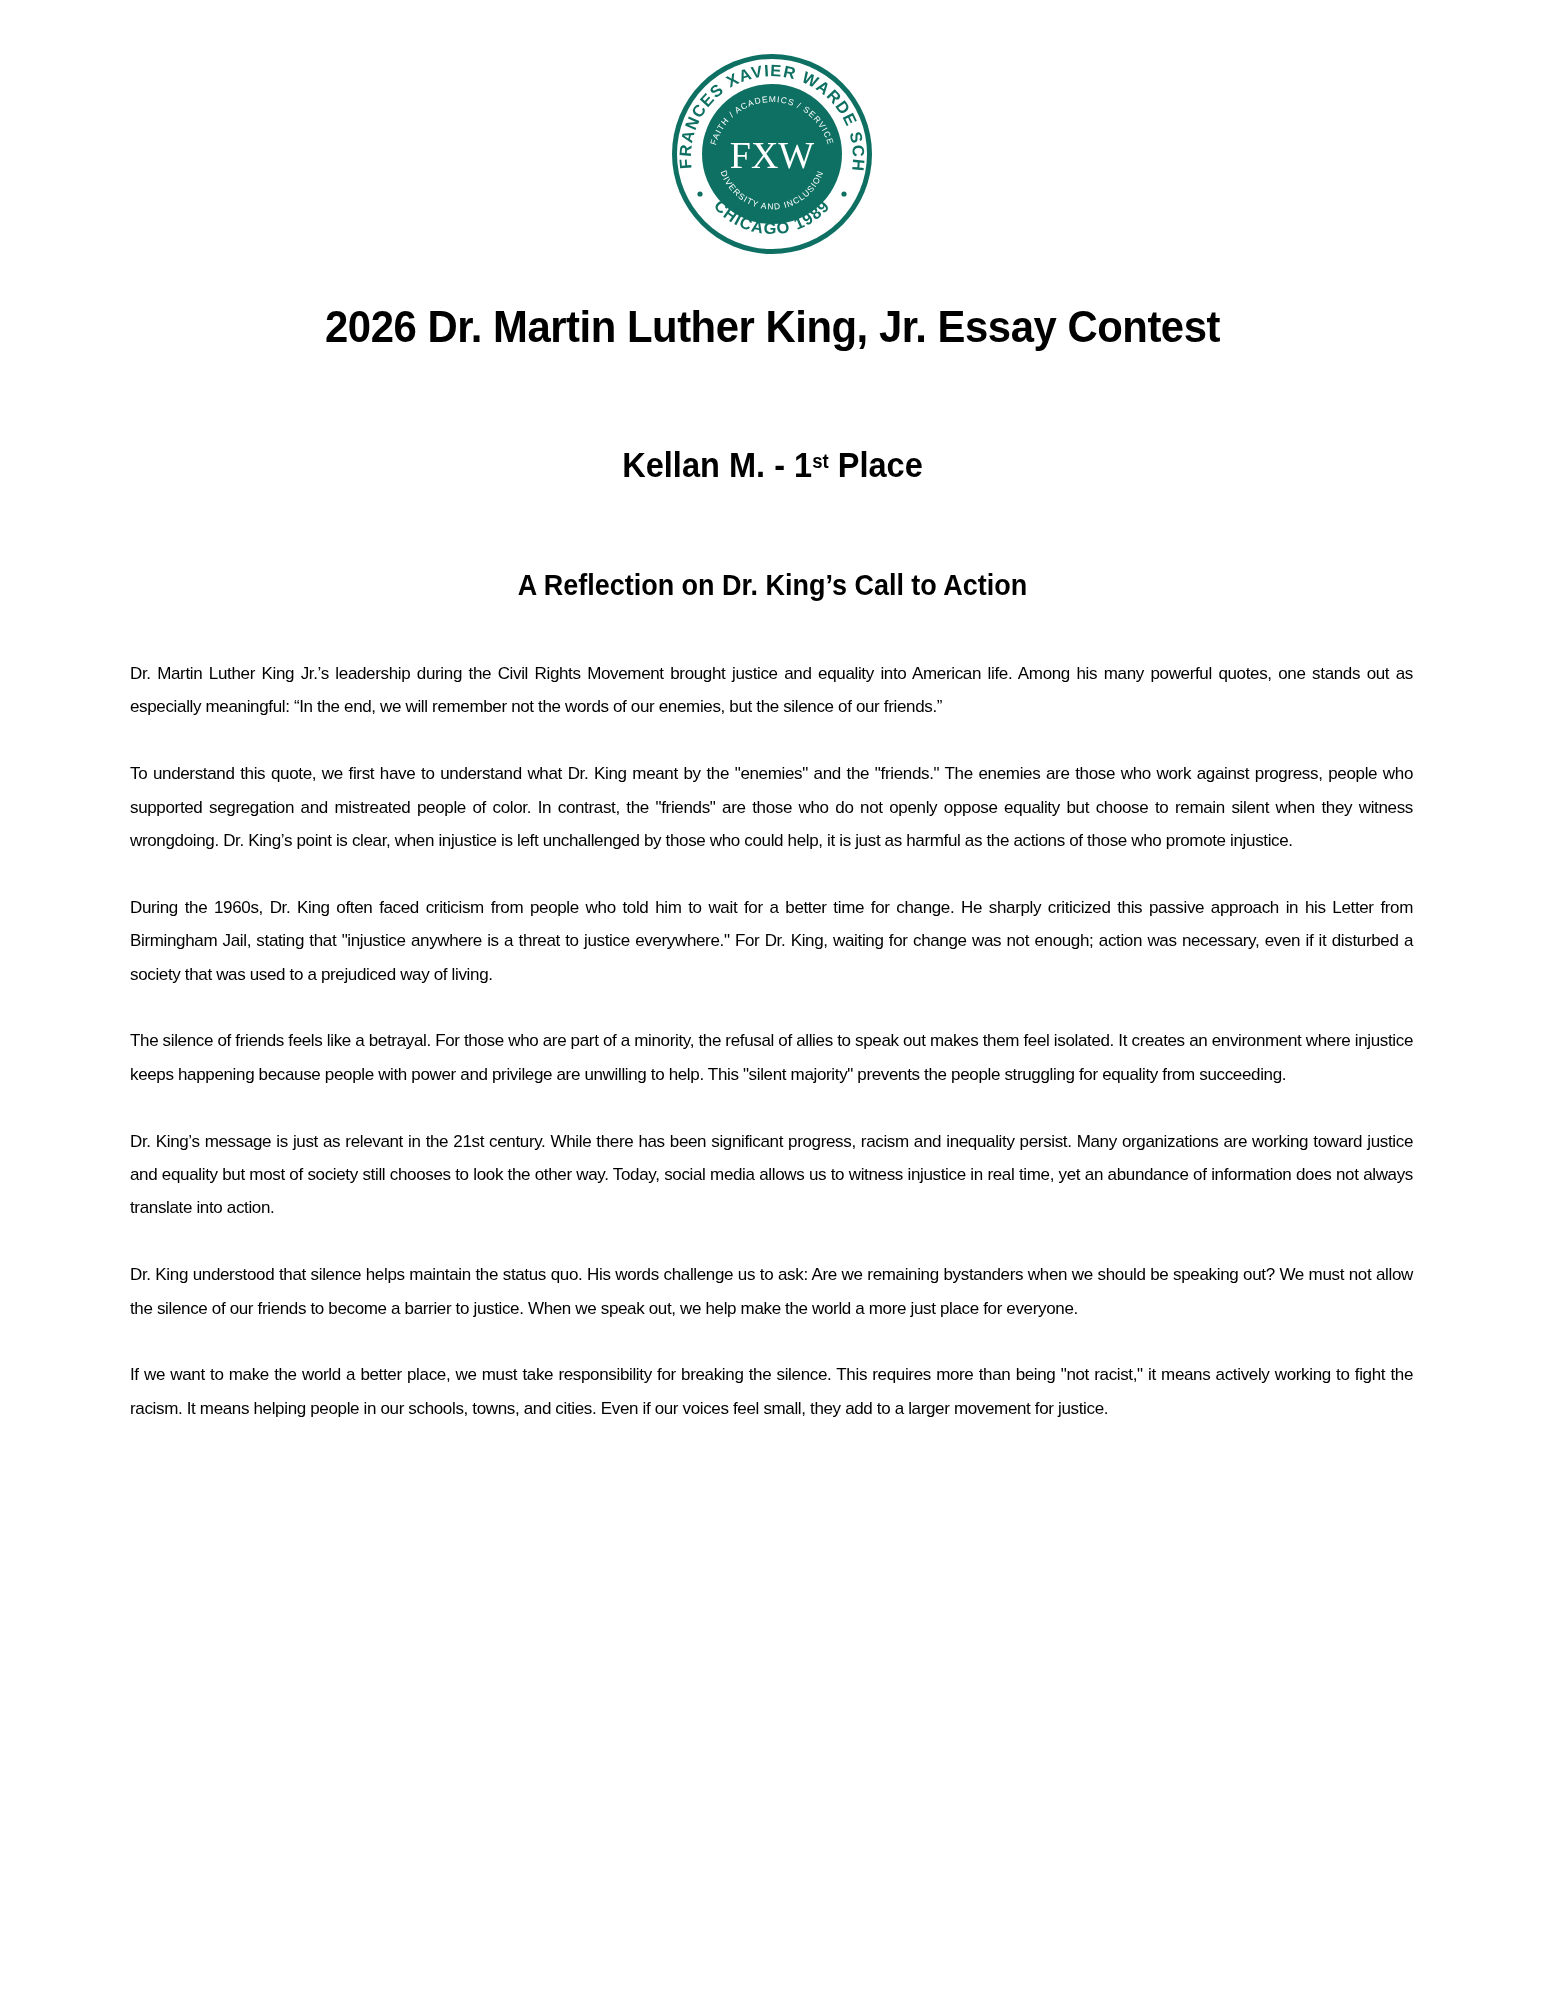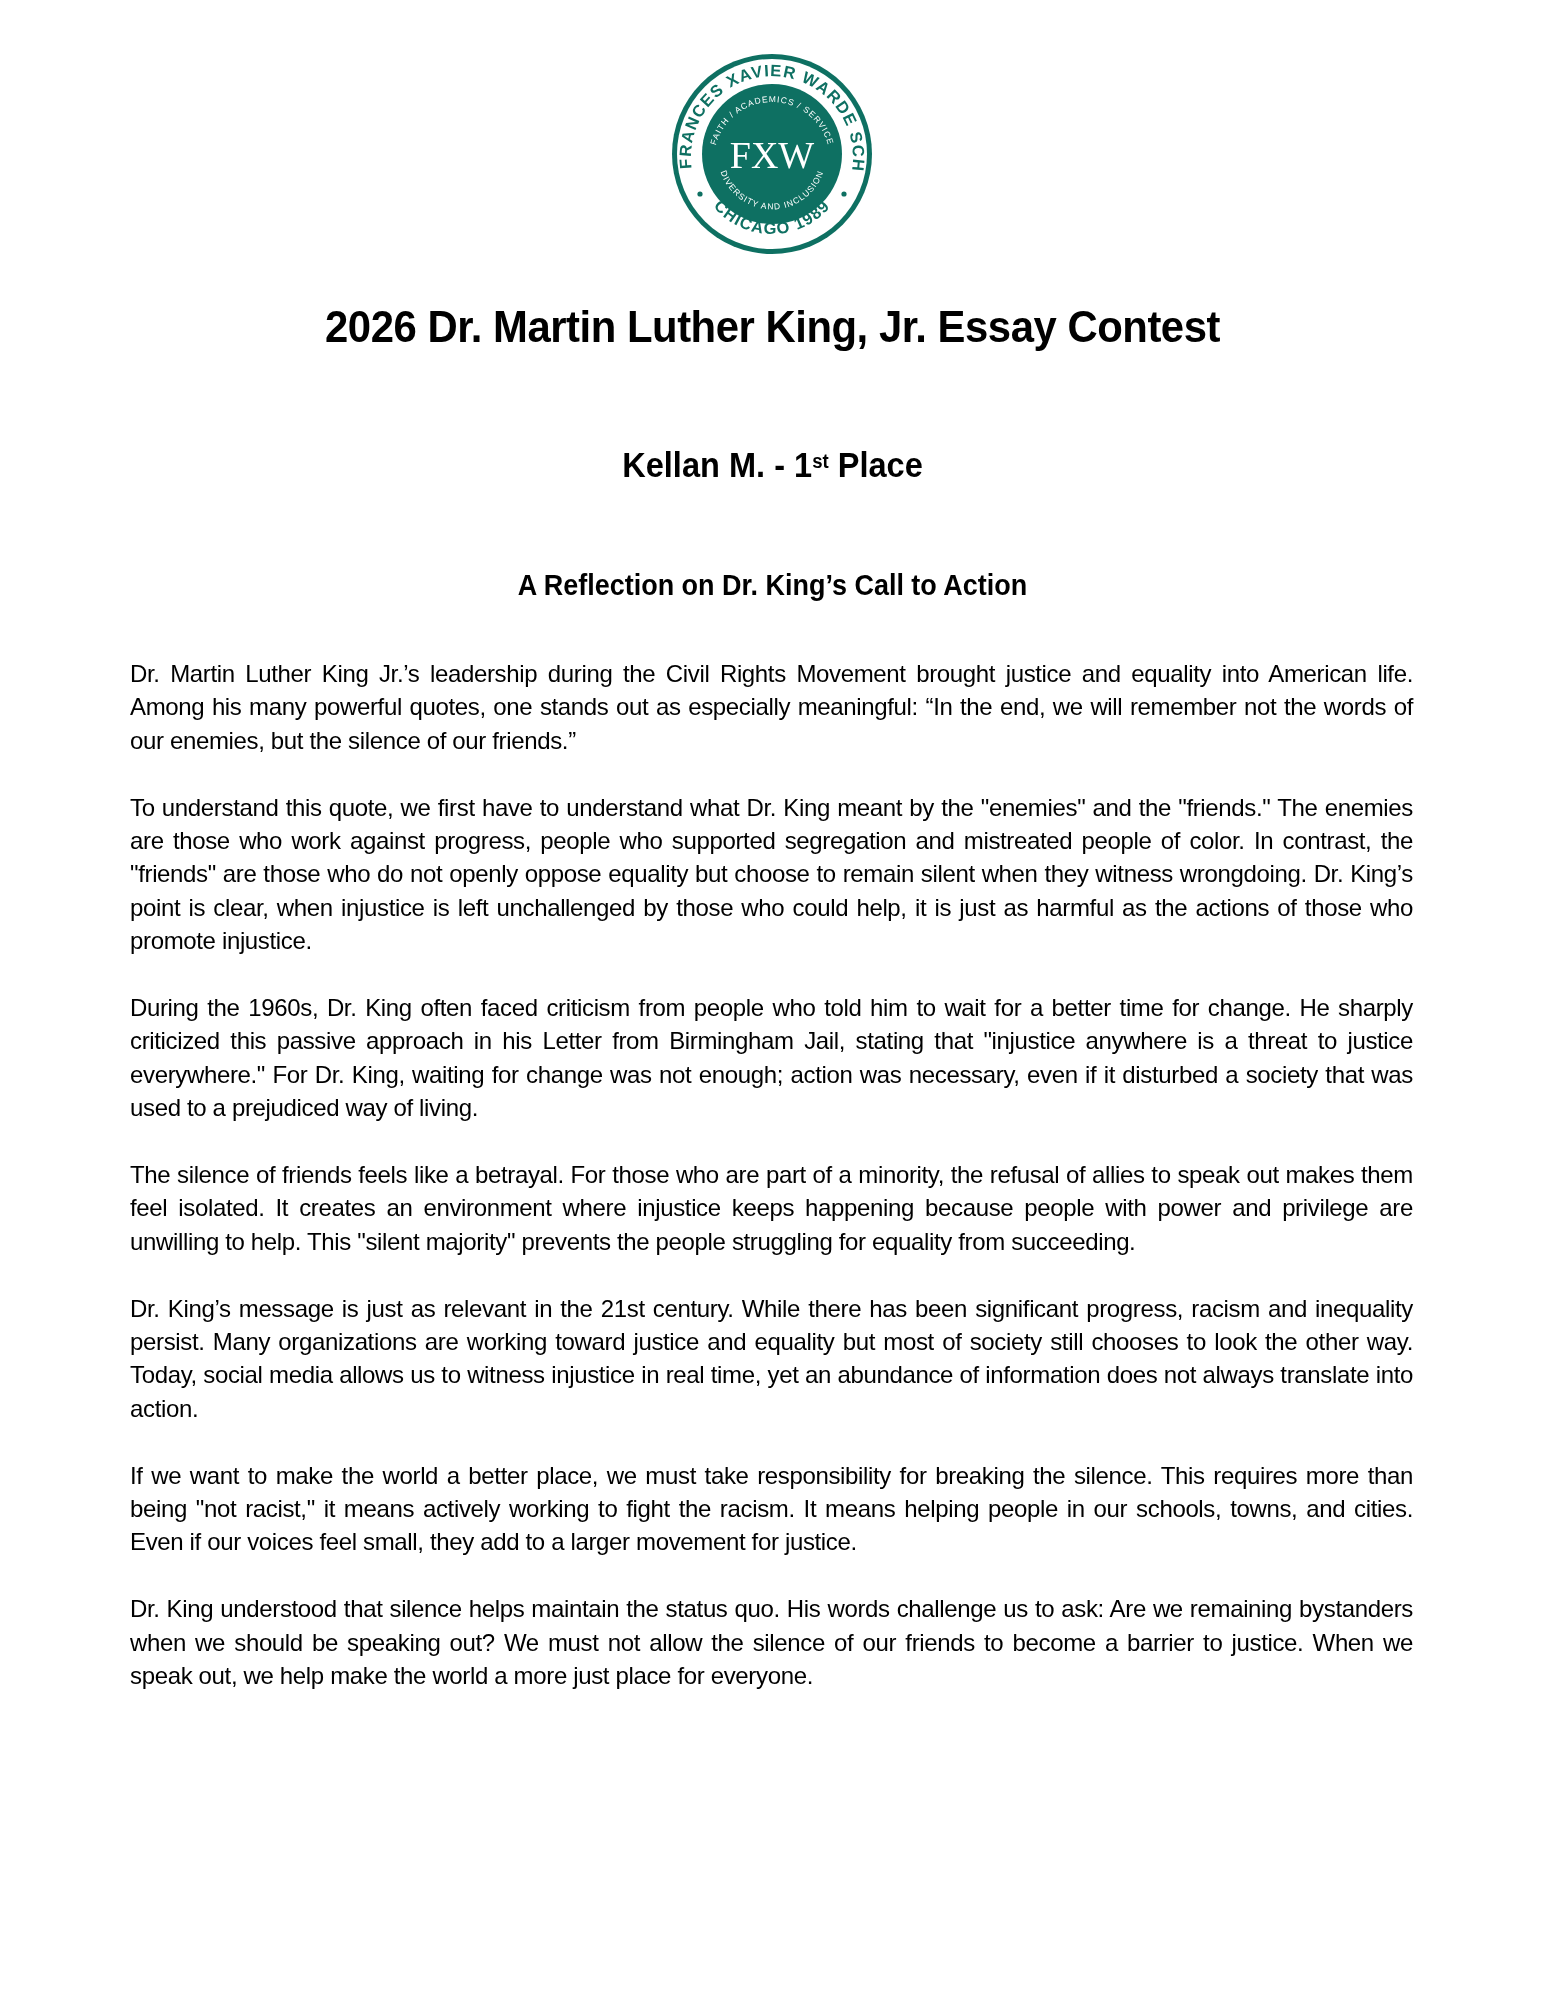--- a/index.html
+++ b/index.html
@@ -67,21 +67,21 @@
       line-height: 44px;
       transform: scaleX(0.93);
     }
     .body {
       position: absolute;
       left: 130px;
       width: 1283px;
       top: 657px;
     }
     .para {
-      font-size: 24px;
+      font-size: 17px;
       line-height: 33.4px;
       text-align: justify;
       margin: 0 0 33.4px 0;
       letter-spacing: -0.35px;
     }
   </style>
 </head>
 <body>
 
 <div class="page">
@@ -120,17 +120,17 @@
   <div class="winner"><span>Kellan M. - 1</span><sup>st</sup><span> Place</span></div>
 
   <h2 class="essay-title" style="margin:0;">A Reflection on Dr. King’s Call to Action</h2>
 
   <div class="body">
     <p class="para">Dr. Martin Luther King Jr.’s leadership during the Civil Rights Movement brought justice and equality into American life. Among his many powerful quotes, one stands out as especially meaningful: “In the end, we will remember not the words of our enemies, but the silence of our friends.”</p>
     <p class="para">To understand this quote, we first have to understand what Dr. King meant by the "enemies" and the "friends." The enemies are those who work against progress, people who supported segregation and mistreated people of color. In contrast, the "friends" are those who do not openly oppose equality but choose to remain silent when they witness wrongdoing. Dr. King’s point is clear, when injustice is left unchallenged by those who could help, it is just as harmful as the actions of those who promote injustice.</p>
     <p class="para">During the 1960s, Dr. King often faced criticism from people who told him to wait for a better time for change. He sharply criticized this passive approach in his Letter from Birmingham Jail, stating that "injustice anywhere is a threat to justice everywhere." For Dr. King, waiting for change was not enough; action was necessary, even if it disturbed a society that was used to a prejudiced way of living.</p>
     <p class="para">The silence of friends feels like a betrayal. For those who are part of a minority, the refusal of allies to speak out makes them feel isolated. It creates an environment where injustice keeps happening because people with power and privilege are unwilling to help. This "silent majority" prevents the people struggling for equality from succeeding.</p>
     <p class="para">Dr. King’s message is just as relevant in the 21st century. While there has been significant progress, racism and inequality persist. Many organizations are working toward justice and equality but most of society still chooses to look the other way. Today, social media allows us to witness injustice in real time, yet an abundance of information does not always translate into action.</p>
+    <p class="para">Dr. King understood that silence helps maintain the status quo. His words challenge us to ask: Are we remaining bystanders when we should be speaking out? We must not allow the silence of our friends to become a barrier to justice. When we speak out, we help make the world a more just place for everyone.</p>
     <p class="para">If we want to make the world a better place, we must take responsibility for breaking the silence. This requires more than being "not racist," it means actively working to fight the racism. It means helping people in our schools, towns, and cities. Even if our voices feel small, they add to a larger movement for justice.</p>
-    <p class="para">Dr. King understood that silence helps maintain the status quo. His words challenge us to ask: Are we remaining bystanders when we should be speaking out? We must not allow the silence of our friends to become a barrier to justice. When we speak out, we help make the world a more just place for everyone.</p>
   </div>
 
 </div>
 
 </body></html>

